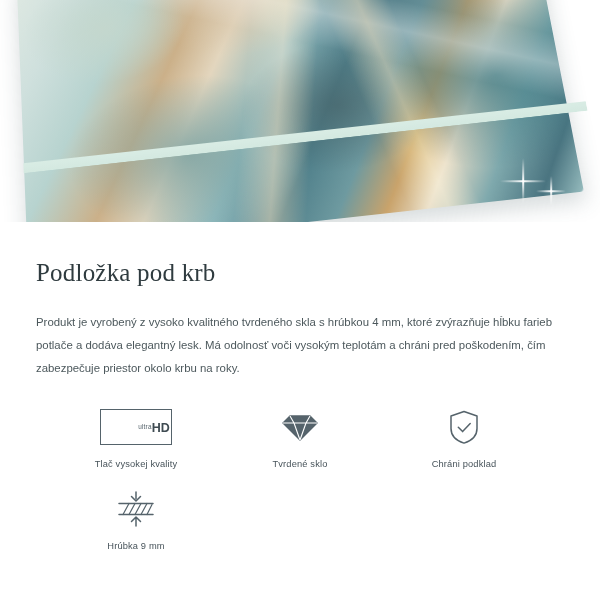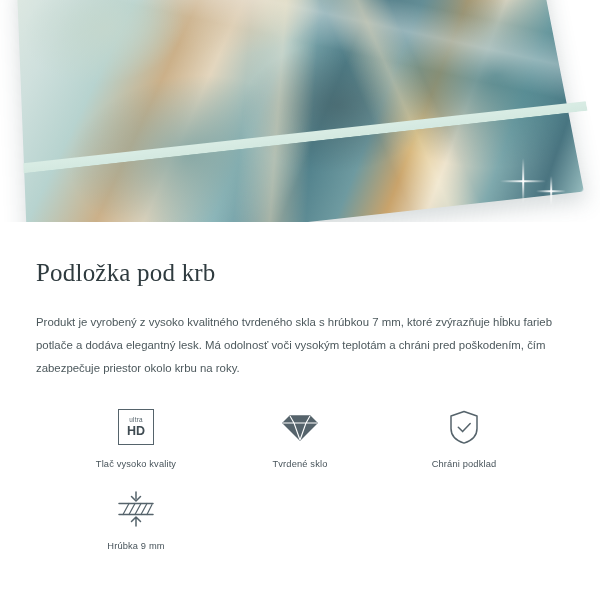--- a/index.html
+++ b/index.html
@@ -151,24 +151,25 @@
     color: #47535a;
     text-align: center;
     letter-spacing: 0.15px;
   }
   svg { display: block; }
   .ultrahd-box {
     width: 34px;
     height: 34px;
     border: 1.4px solid #55636b;
     display: flex;
-    flex-direction: column;
+    flex-direction: row;
     align-items: center;
     justify-content: center;
     line-height: 1;
+    padding-left: 36px;
   }
   .ultrahd-box .u {
     font-size: 6.4px;
     color: #55636b;
     letter-spacing: 0.2px;
   }
   .ultrahd-box .hd {
     font-size: 12.5px;
     font-weight: bold;
     color: #3f4b52;
@@ -190,33 +191,33 @@
     <div class="sparkle sparkle-b">
       <span class="h"></span>
         <span class="v"></span>
     </div>
   </div>
 
   <div class="content">
     <h1 class="title">
       <span>Podložka pod krb</span>
     </h1>
-    <p class="desc">Produkt je vyrobený z vysoko kvalitného tvrdeného skla s hrúbkou 7 mm, ktoré zvýrazňuje hĺbku farieb potlače a dodáva elegantný lesk. Má odolnosť voči vysokým teplotám a chráni pred poškodením, čím zabezpečuje priestor okolo krbu na roky.</p>
+    <p class="desc">Produkt je vyrobený z vysoko kvalitného tvrdeného skla s hrúbkou 4 mm, ktoré zvýrazňuje hĺbku farieb potlače a dodáva elegantný lesk. Má odolnosť voči vysokým teplotám a chráni pred poškodením, čím zabezpečuje priestor okolo krbu na roky.</p>
 
     <div class="features">
 
 
       <div class="feature">
         <div class="feature-icon">
           <div class="ultrahd-box">
             <div class="u">ultra</div>
             <div class="hd">HD</div>
           </div>
         </div>
-        <div class="feature-label">Tlač vysoko kvality</div>
+        <div class="feature-label">Tlač vysokej kvality</div>
       </div>
 
       <div class="feature">
         <div class="feature-icon">
           <svg width="42" height="40" viewBox="0 0 42 40">
             <g fill="none" stroke="#55636b" stroke-width="1.4" stroke-linejoin="round">
               <path d="M11 9h20l7 7-17 17L4 16z" fill="#55636b" stroke="#55636b"></path>
               <path d="M4 16h34M11 9l4 7M31 9l-4 7M15 16l6 17M27 16l-6 17" stroke="#ffffff" stroke-width="1.1"></path>
             </g>
           </svg>

